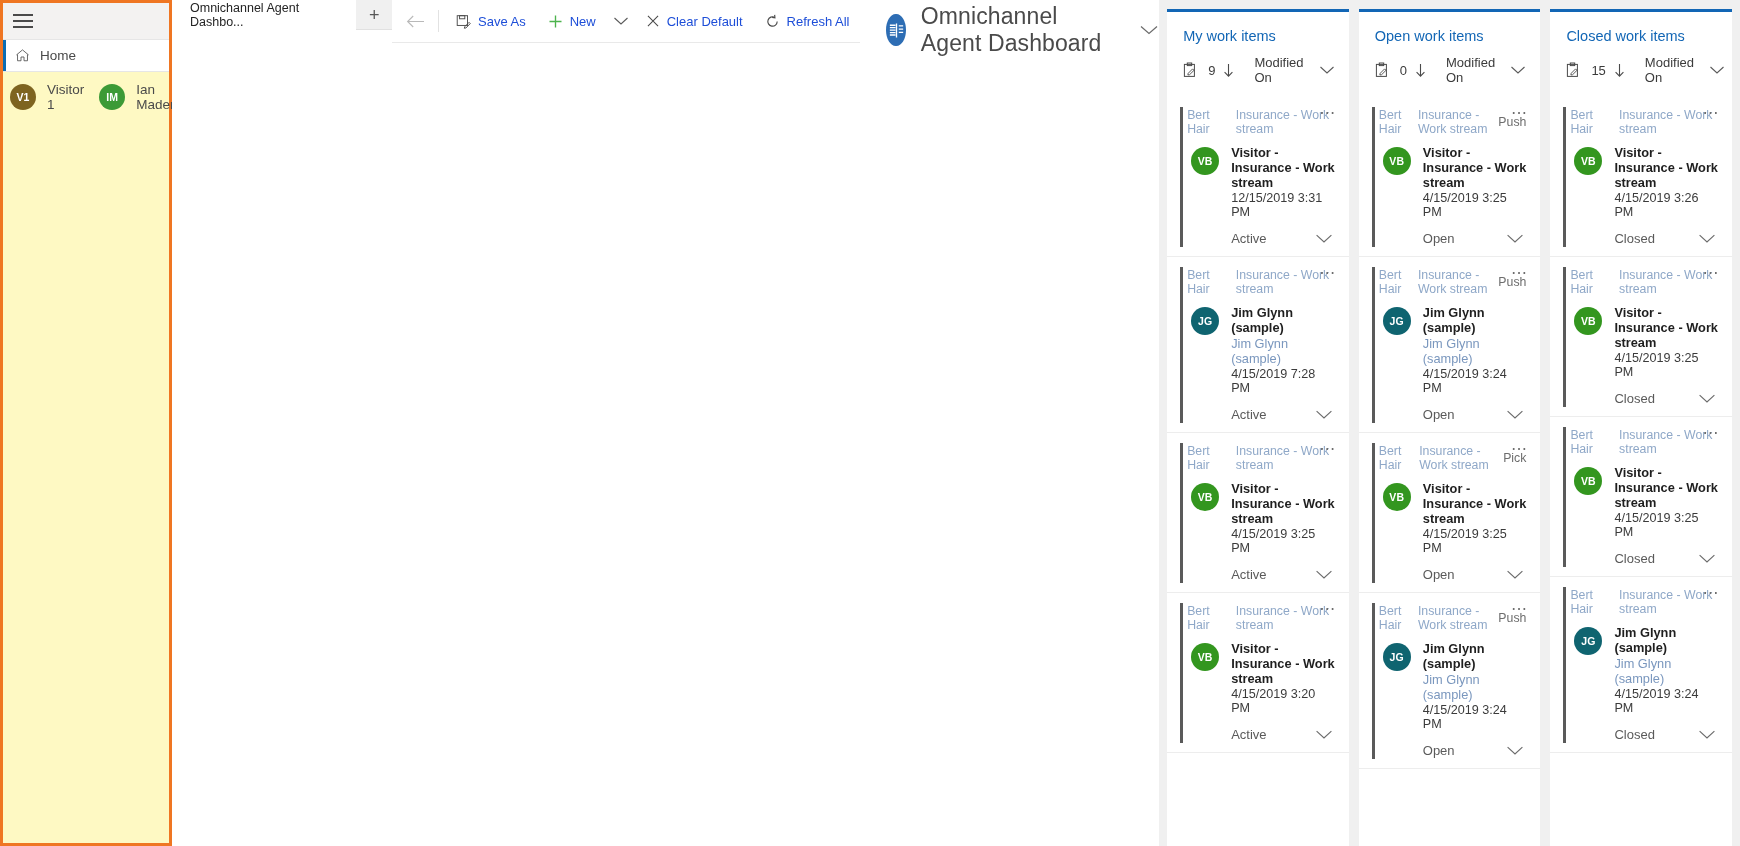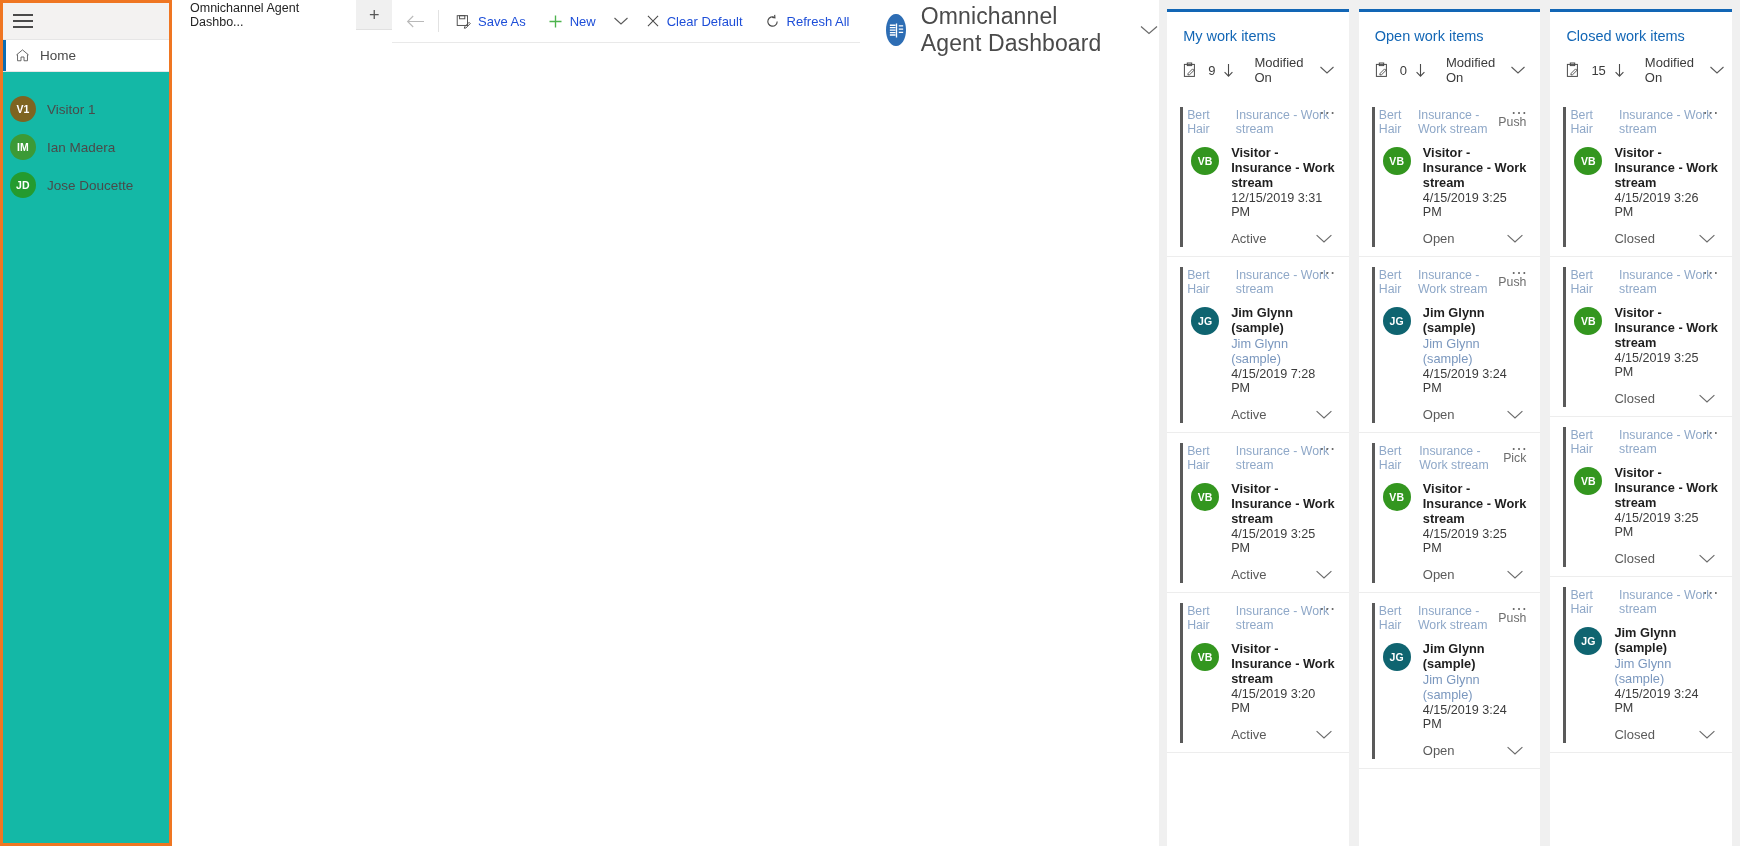--- a/index.html
+++ b/index.html
@@ -7,21 +7,21 @@
     width: 1740px; height: 846px;
     font-family: "Liberation Sans", sans-serif;
     background: #ffffff;
     overflow: hidden;
   }
   .app { position: relative; width: 1740px; height: 846px; display: flex; }
 
   
   .sidebar {
     width: 172px; height: 846px;
-    background: #14b8a6;
+    background: #fef9c3;
     border: 3px solid #ef7622;
     border-left: 3px solid #ef7622;
     position: relative; flex: 0 0 172px;
     display: flex; flex-direction: column;
   }
   .sb-hamburger-row {
     height: 36px; background: #f3f2f1;
     display: flex; align-items: center; padding-left: 10px;
   }
   .ham { width: 20px; height: 14px; display: flex; flex-direction: column; justify-content: space-between; cursor: pointer; }
@@ -31,21 +31,21 @@
     height: 33px; background: #ffffff;
     display: flex; align-items: center; gap: 10px;
     padding-left: 12px; position: relative;
     border-top: 1px solid #e6e6e6; border-bottom: 1px solid #e6e6e6;
   }
   .sb-home::before {
     content: ""; position: absolute; left: 0; top: 0; bottom: 0; width: 3px; background: #0b6cb2;
   }
   .sb-home .label { font-size: 13.5px; color: #4a4a4a; }
 
-  .sb-list { padding-top: 22px; display: flex; flex-direction: column; gap: 8px; }
+  .sb-list { padding-top: 10px; display: flex; flex-direction: row; gap: 8px; }
   .sb-item {
     height: 30px; display: flex; align-items: center; gap: 11px;
     padding-left: 7px; cursor: pointer;
   }
   .avatar {
     border-radius: 50%;
     display: flex; align-items: center; justify-content: center;
     color: #ffffff; font-weight: 600; flex: 0 0 auto;
     letter-spacing: .2px;
   }

